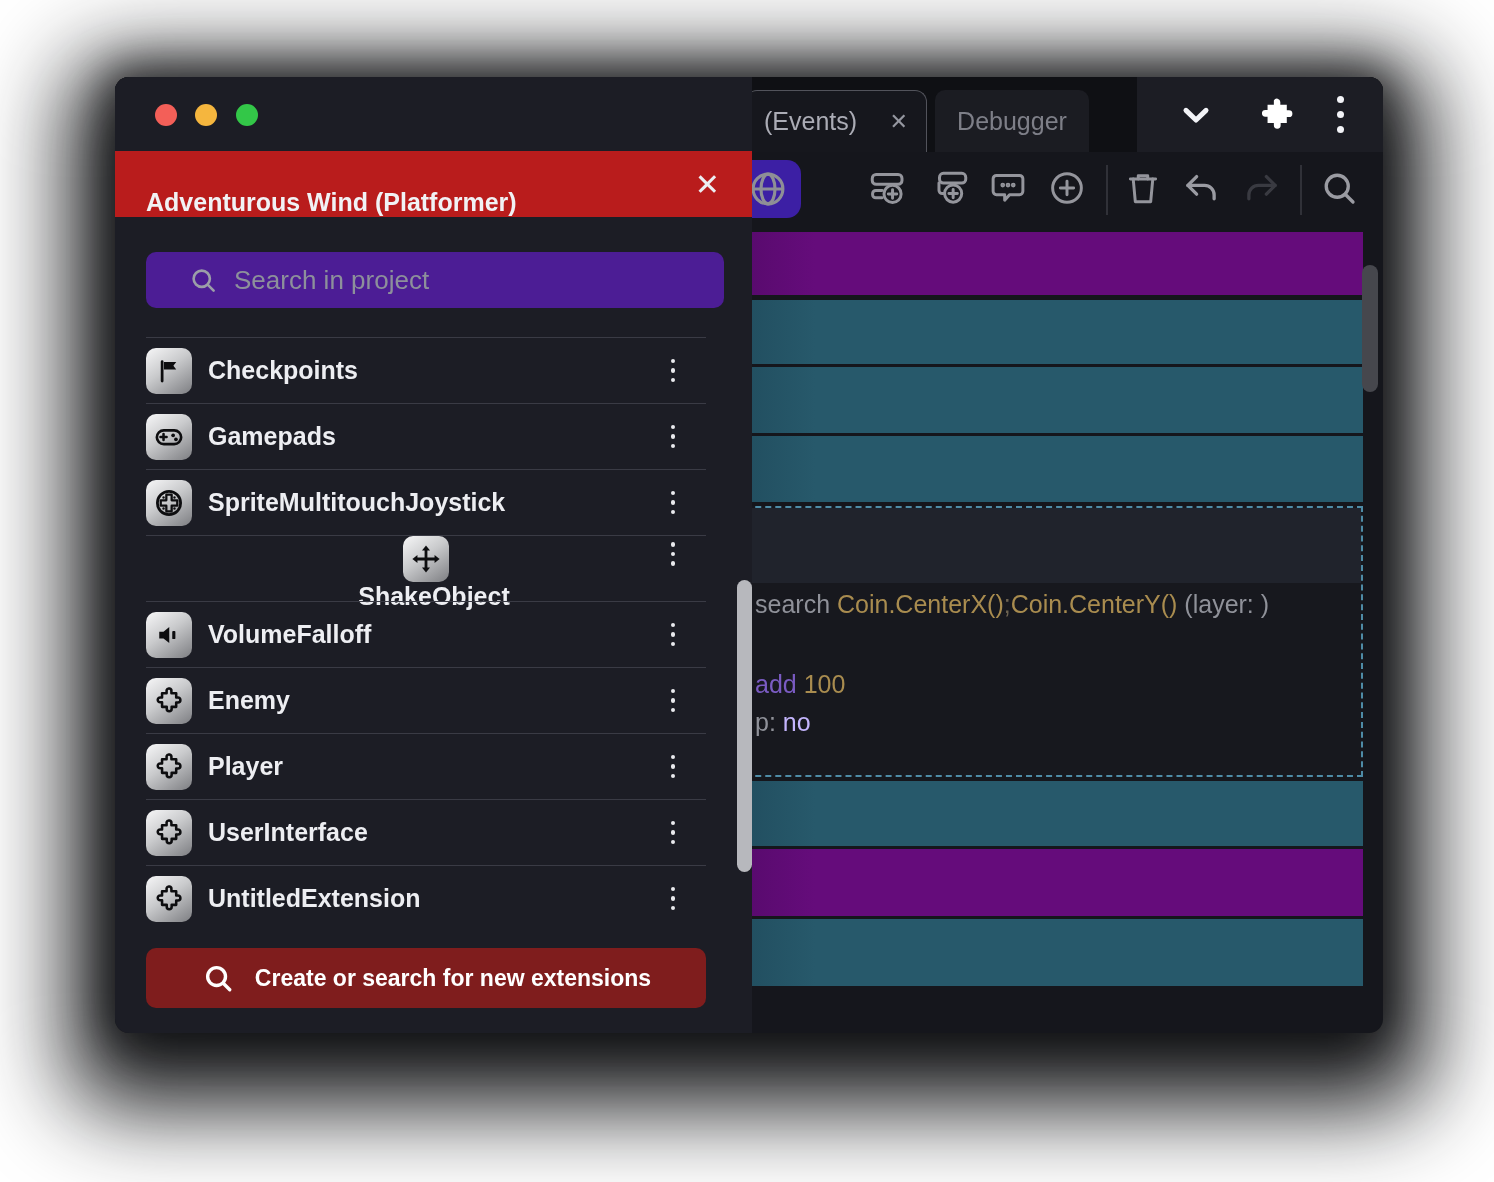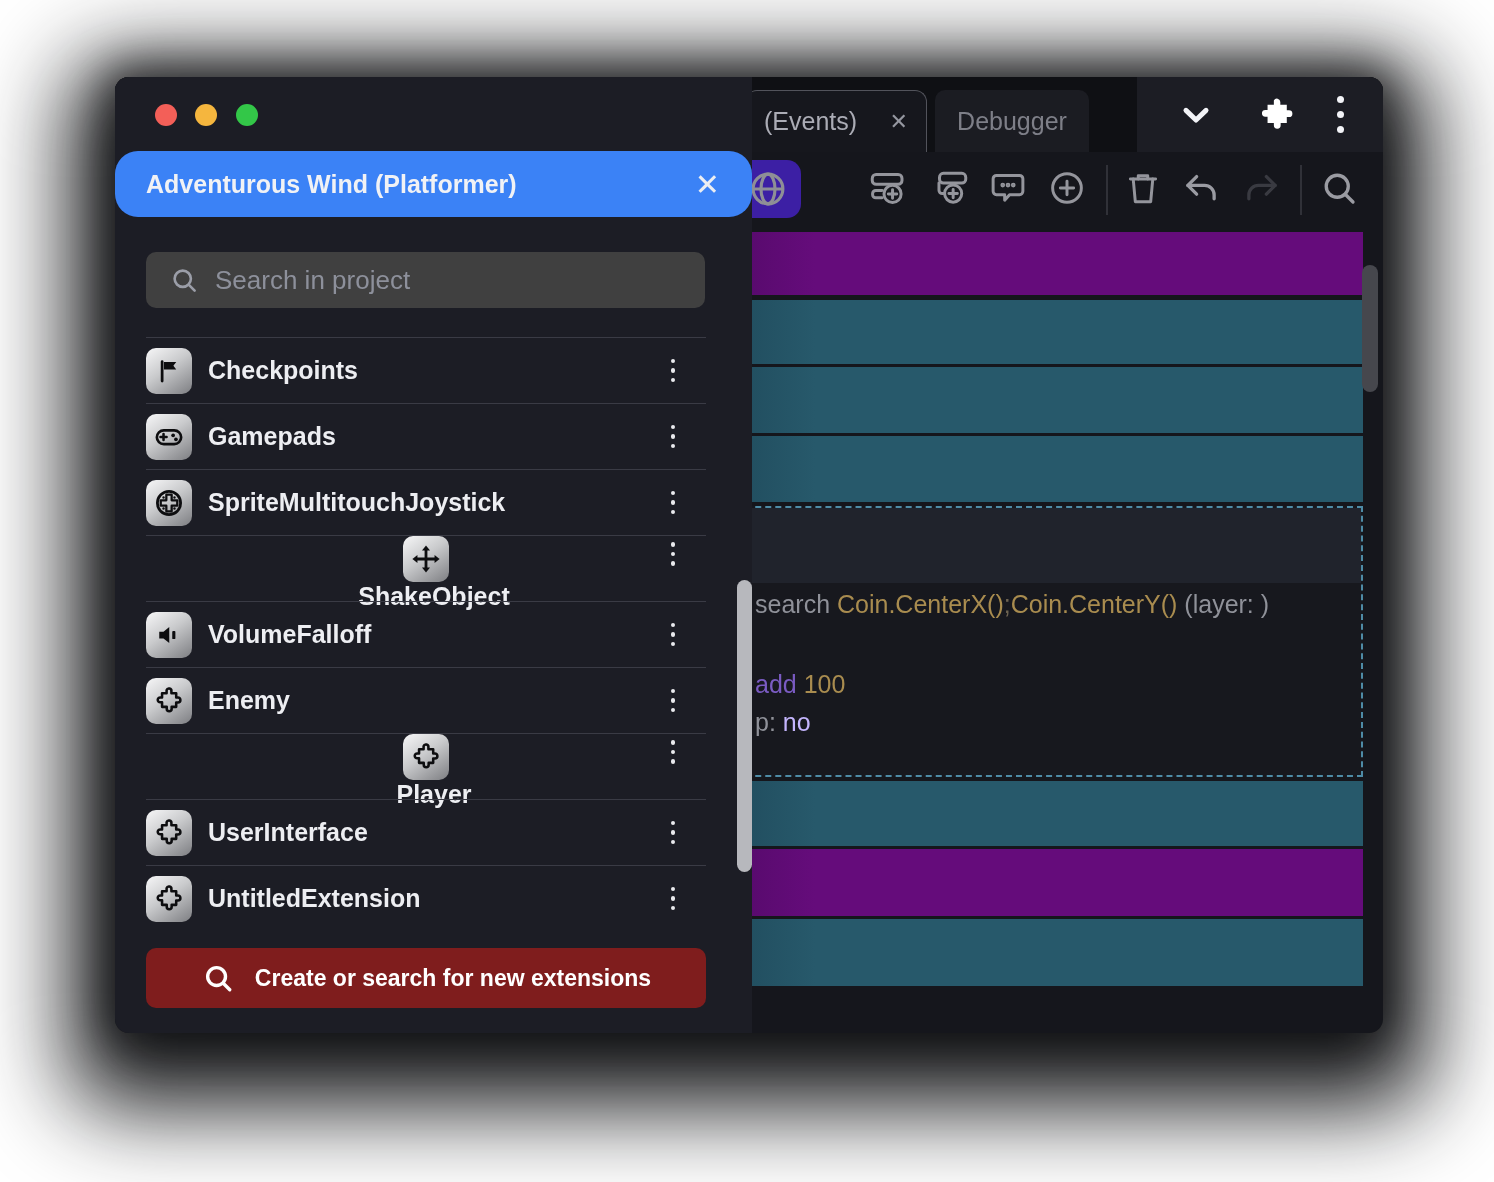--- a/index.html
+++ b/index.html
@@ -66,41 +66,41 @@
   }
   
   .panel{
     position:absolute;left:0;top:0;width:637px;height:956px;background:#1c1d25;
   }
   .titlebar{position:absolute;left:0;top:0;right:0;height:74px;background:#1c1d25;}
   .light{position:absolute;top:27px;width:22px;height:22px;border-radius:50%;}
   .light.red{left:40px;background:#f35f58;} .light.yellow{left:80px;background:#f5b63e;}
   .light.green{left:121px;background:#33c748;}
   .panel-header{
-    position:absolute;left:0;top:74px;right:0;height:66px;background:#3b82f6;
-    display:flex;align-items:center;border-radius:23px;
+    position:absolute;left:0;top:74px;right:0;height:66px;background:#b91c1c;
+    display:flex;align-items:flex-end;
   }
   .panel-title{margin-left:31px;font-size:25px;font-weight:700;color:#f1f2f5;}
   .panel-close{
     position:absolute;right:32px;top:0;height:66px;display:flex;align-items:center;
     font-size:30px;color:#eceef2;
   }
   .searchbox{
-    position:absolute;left:31px;top:175px;width:559px;height:56px;background:#404040;
-    border-radius:10px;display:flex;align-items:center;
+    position:absolute;left:31px;top:175px;width:559px;height:56px;background:#4c1d95;
+    border-radius:10px;display:flex;align-items:center;padding-left:19px;
   }
   .searchbox svg{margin-left:23px;}
   .search-ph{margin-left:16px;font-size:26px;color:#8d909b;}
   .plist{position:absolute;left:0;top:260px;right:0;}
   .list-row{
     position:absolute;left:31px;width:560px;height:66px;border-top:1.5px solid #3a3b45;
     display:flex;align-items:center;box-sizing:border-box;
   }
   .lr0{top:0;} .lr1{top:66px;} .lr2{top:132px;} .lr3{top:198px;flex-direction:column;} .lr4{top:264px;}
-  .lr5{top:330px;} .lr6{top:396px;flex-direction:column;} .lr7{top:462px;} .lr8{top:528px;}
+  .lr5{top:330px;} .lr6{top:396px;} .lr7{top:462px;} .lr8{top:528px;}
   .tile{
     width:46px;height:46px;border-radius:10px;flex:0 0 auto;
     background:linear-gradient(145deg,#f7f7f8 0%,#c9cacc 45%,#7d7e82 100%);
     display:flex;align-items:center;justify-content:center;
   }
   .item-label{margin-left:16px;font-size:25px;font-weight:600;color:#edeef2;}
   .kebab{position:absolute;right:25px;display:flex;flex-direction:column;gap:5px;padding:6px;}
   .kebab i{width:4.5px;height:4.5px;border-radius:50%;background:#e9eaee;display:block;}
   .cta{
     position:absolute;left:31px;top:871px;width:560px;height:60px;border-radius:10px;

